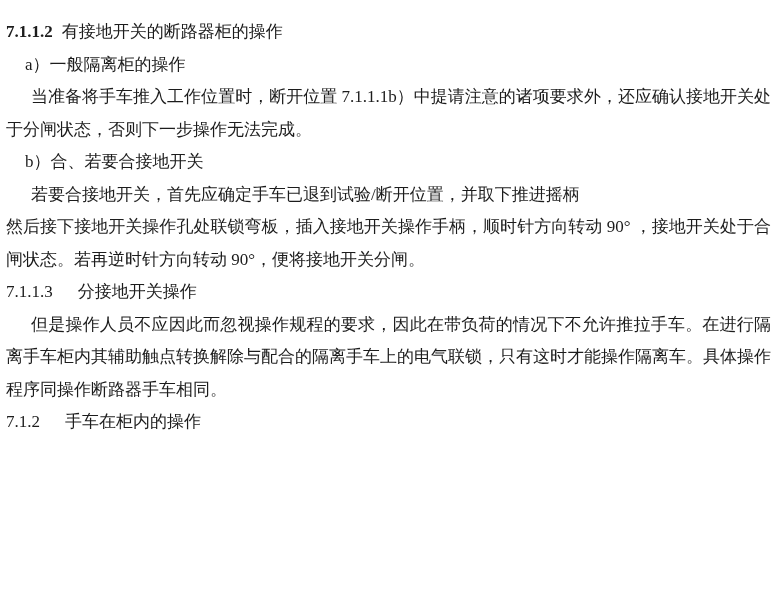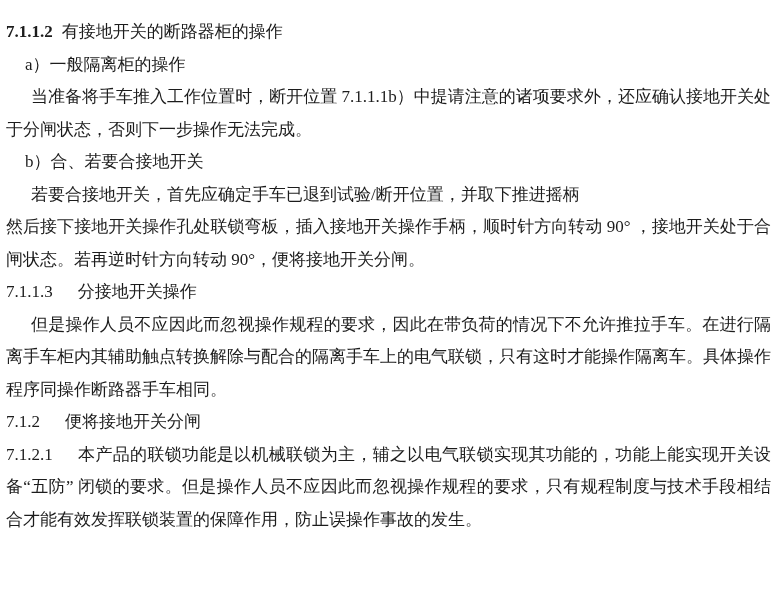--- a/index.html
+++ b/index.html
@@ -46,17 +46,16 @@
   <p class="li-indent">b）合、若要合接地开关</p>
 
   <p class="indent">若要合接地开关，首先应确定手车已退到试验/断开位置，并取下推进摇柄</p>
 
   <p class="flush">然后接下接地开关操作孔处联锁弯板，插入接地开关操作手柄，顺时针方向转动 90° ，接地开关处于合闸状态。若再逆时针方向转动 90°，便将接地开关分闸。</p>
 
   <p class="heading"><span class="num">7.1.1.3</span><span>分接地开关操作</span></p>
 
   <p class="indent">但是操作人员不应因此而忽视操作规程的要求，因此在带负荷的情况下不允许推拉手车。在进行隔离手车柜内其辅助触点转换解除与配合的隔离手车上的电气联锁，只有这时才能操作隔离车。具体操作程序同操作断路器手车相同。</p>
 
-  <p class="heading"><span class="num">7.1.2</span><span>便将接地开关分闸</span></p>
+  <p class="heading"><span class="num">7.1.2</span><span>手车在柜内的操作</span></p>
 
-  <p class="flush"><span class="num">7.1.2.1</span><span>本产品的联锁功能是以机械联锁为主，辅之以电气联锁实现其功能的，功能上能实现开关设备“五防” 闭锁的要求。但是操作人员不应因此而忽视操作规程的要求，只有规程制度与技术手段相结合才能有效发挥联锁装置的保障作用，防止误操作事故的发生。</span></p>
 
 </div>
 
 </body></html>

